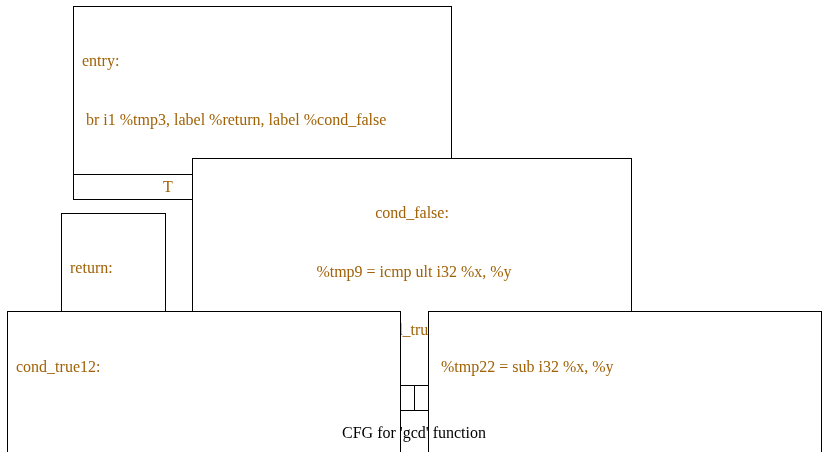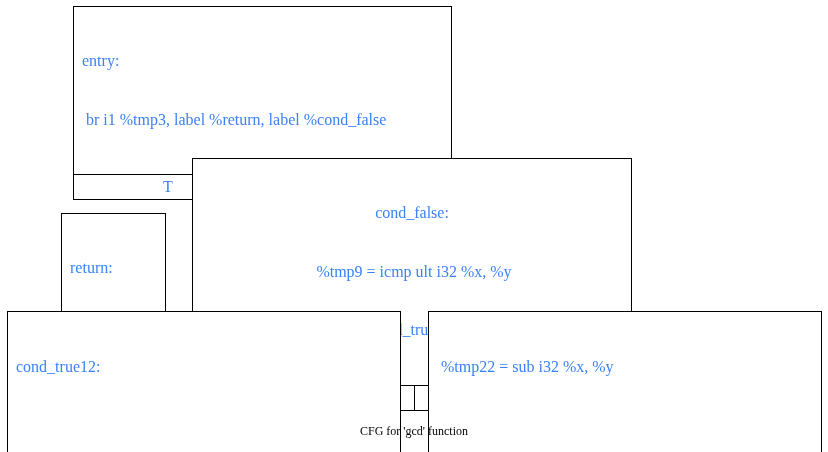--- a/index.html
+++ b/index.html
@@ -13,21 +13,21 @@
     height: 452px;
     background: #ffffff;
     font-family: "Liberation Serif", "DejaVu Serif", serif;
     overflow: hidden;
   }
   .node {
     position: absolute;
     box-sizing: border-box;
     border: 1px solid #000000;
     background: #ffffff;
-    color: #3b82f6;
+    color: #a16207;
   }
   .node-body {
     padding: 5px 8px 6px 8px;
     font-size: 16px;
     line-height: 19.5px;
     white-space: pre;
   }
   .node-body .ln {
     display: block;
     white-space: pre;
@@ -55,21 +55,21 @@
     width: 828px;
     height: 452px;
     pointer-events: none;
   }
   .caption {
     position: absolute;
     left: 0;
     top: 424px;
     width: 828px;
     text-align: center;
-    font-size: 12px;
+    font-size: 16px;
     color: #000000;
   }
 </style>
 </head>
 <body>
 
 <div id="canvas">
 
   <svg class="edges" viewBox="0 0 828 452" width="828" height="452">
     <defs>

